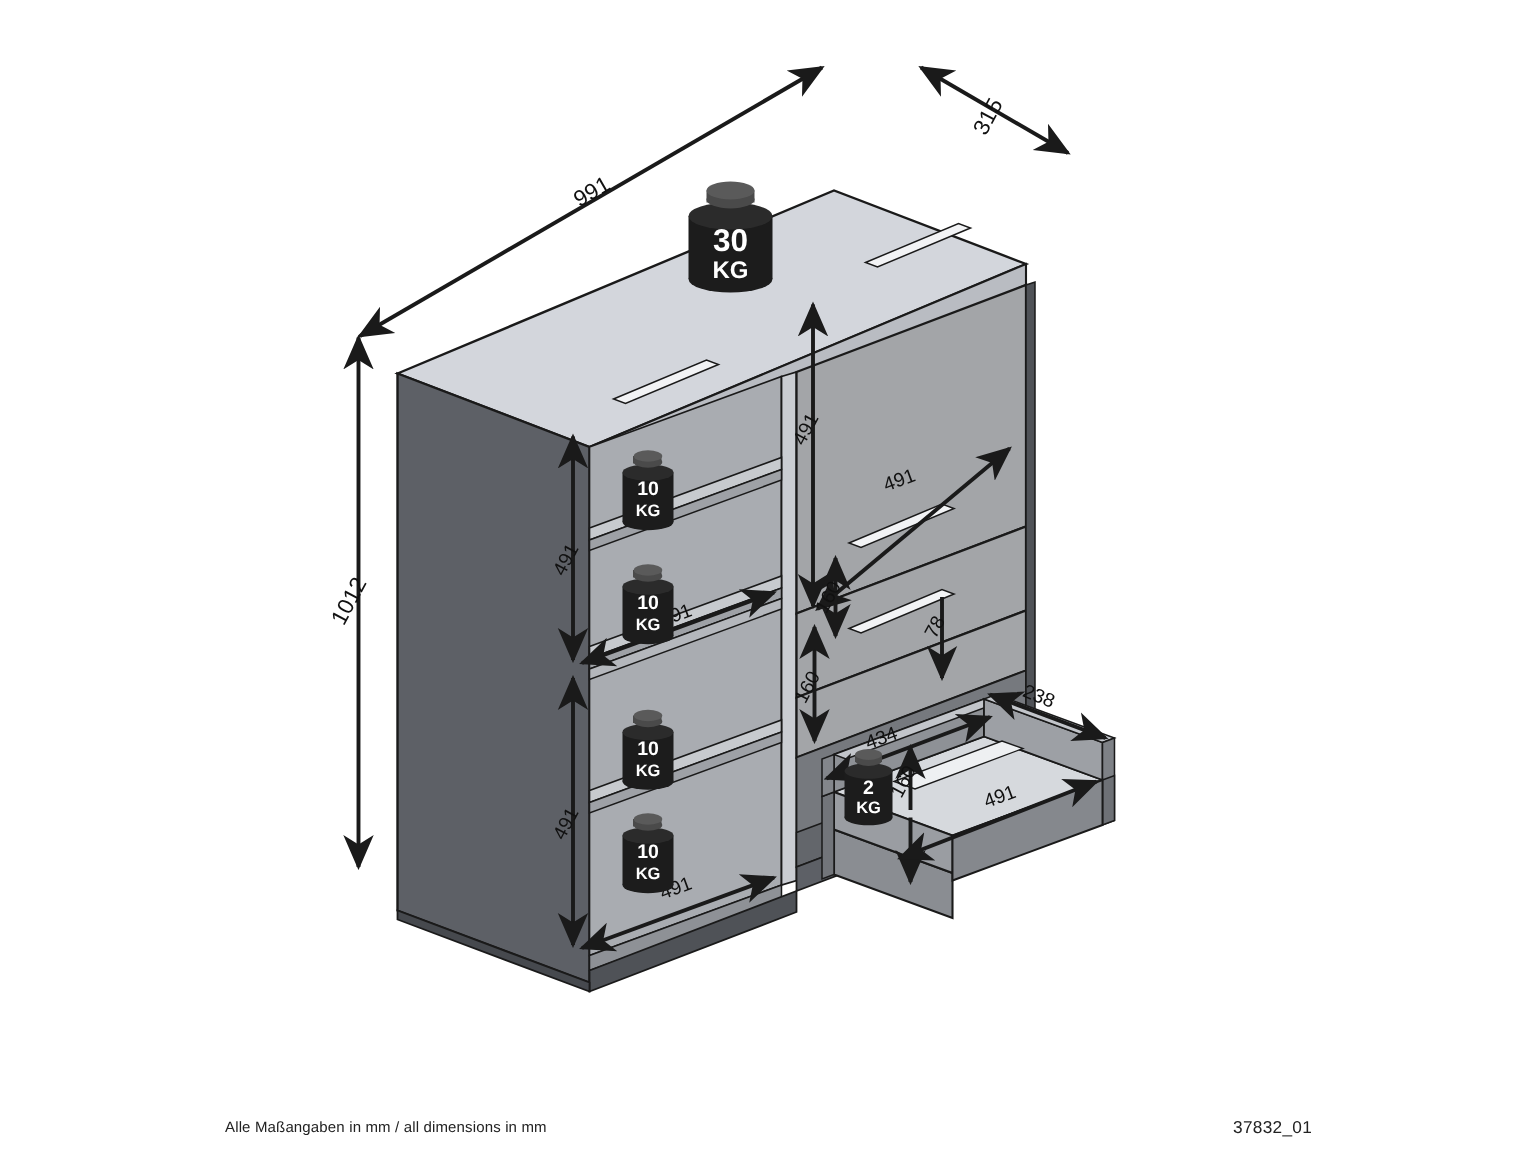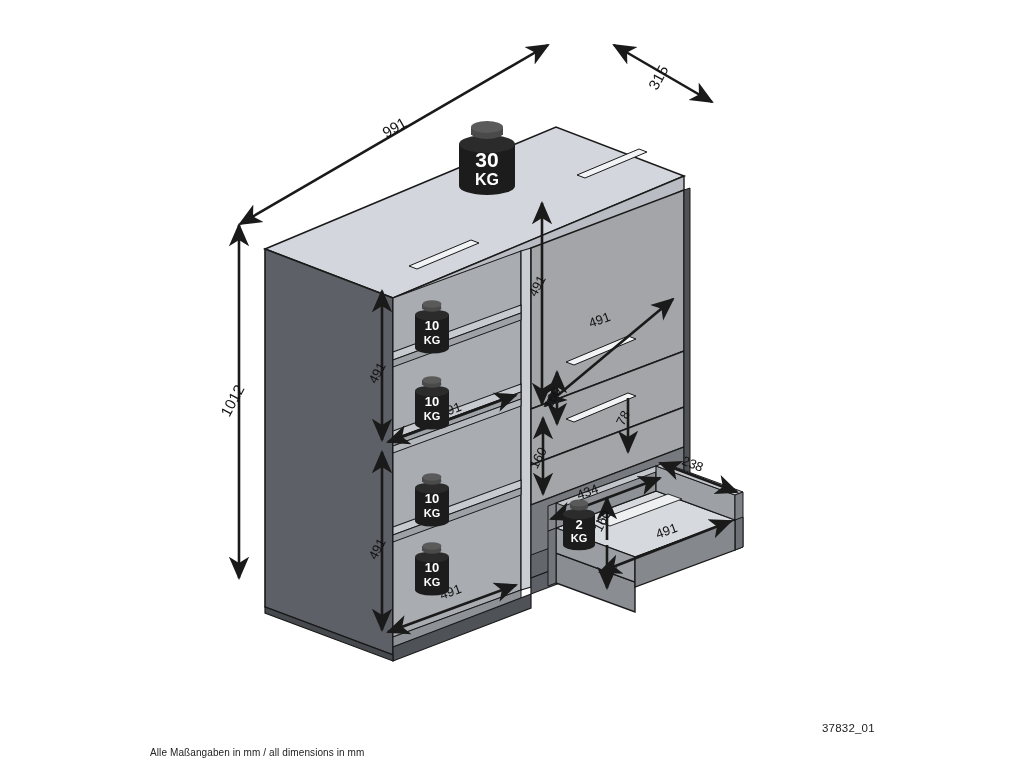--- a/index.html
+++ b/index.html
@@ -35,21 +35,21 @@
     top: 752px;
     font-size: 10px;
     letter-spacing: 0.1px;
     color: #222222;
     white-space: nowrap;
     transform: translateY(-50%);
   }
   .drawing-id {
     position: absolute;
     left: 822px;
-    top: 728px;
+    top: 752px;
     font-size: 11.5px;
     letter-spacing: 0.2px;
     color: #222222;
     white-space: nowrap;
     transform: translateY(-50%);
   }
   .dim-text {
     font-family: "Liberation Sans", sans-serif;
     font-size: 13px;
     fill: #111111;

